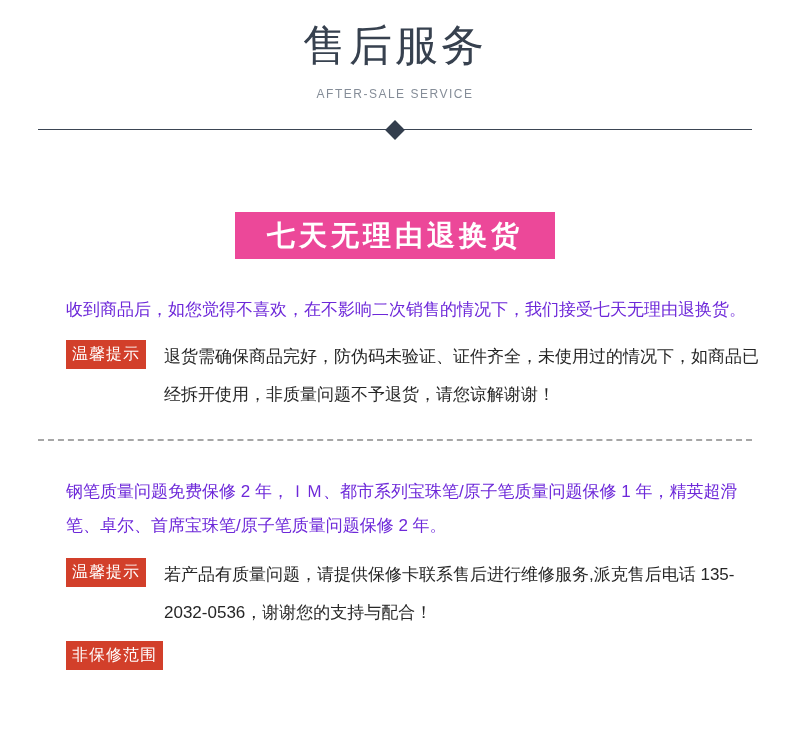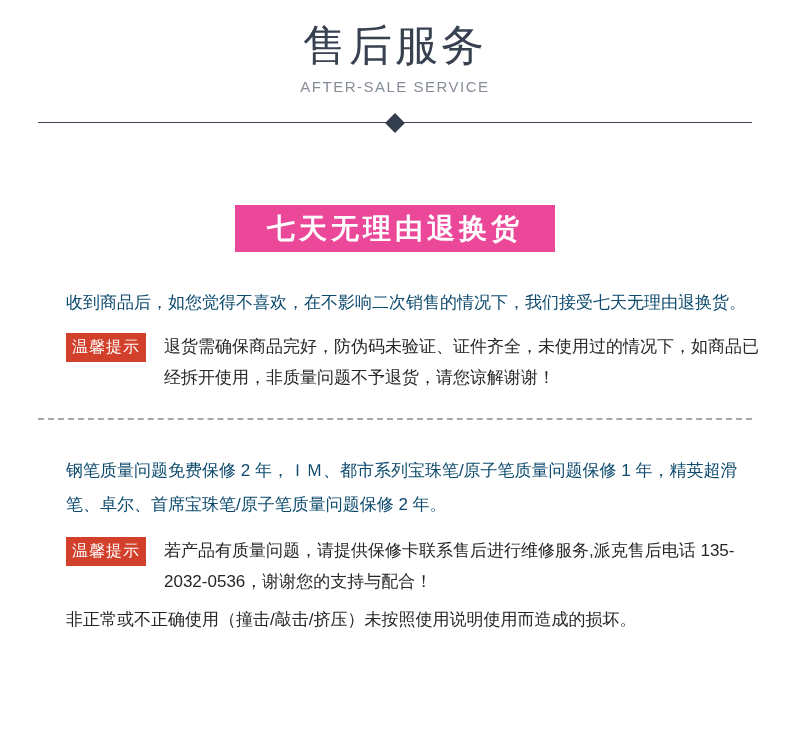--- a/index.html
+++ b/index.html
@@ -17,22 +17,22 @@
   .title{
     margin:0;
     padding-top:20px;
     font-size:43px;
     font-weight:400;
     letter-spacing:3px;
     color:#37414f;
     line-height:50px;
   }
   .subtitle{
-    margin-top:9px;
-    font-size:15px;
+    margin-top:16px;
+    font-size:12px;
     letter-spacing:1.5px;
     color:#858d98;
     line-height:16px;
   }
   
   .rule{
     position:relative;
     margin:27px 38px 0 38px;
     border-top:1px solid #3b4553;
     height:0;
@@ -57,21 +57,21 @@
     text-align:center;
     line-height:47px;
   }
   .banner-1{ margin-top:82px; }
   .banner-2{ margin-top:32px; }
   
   .intro{
     margin:34px 28px 0 66px;
     font-size:17px;
     line-height:34px;
-    color:#0c4a6e;
+    color:#6d28d9;
   }
   
   .tip{
     display:flex;
     align-items:flex-start;
     margin:10px 28px 0 66px;
     justify-content:space-between;
   }
   .tip-label-wrap{
     flex:none;
@@ -83,21 +83,21 @@
     background:#d23f2a;
     color:#ffffff;
     font-size:16px;
     padding:4px 6px;
     letter-spacing:1px;
     white-space:nowrap;
   }
   .tip-text{
     flex:1;
     font-size:17px;
-    line-height:31px;
+    line-height:38px;
     padding-top:1px;
     color:#262626;
   }
   
   .dashed{
     margin:25px 38px 0 38px;
     border-top:2px dashed #a6a6a6;
     height:0;
   }
   .sec-2 .intro{ }
@@ -133,17 +133,19 @@
 
   <section class="sec-2">
     <p class="intro">钢笔质量问题免费保修 2 年，ＩＭ、都市系列宝珠笔/原子笔质量问题保修 1 年，精英超滑笔、卓尔、首席宝珠笔/原子笔质量问题保修 2 年。</p>
     <div class="tip tip-phone">
       <div class="tip-label-wrap">
         <span class="tip-label">温馨提示</span>
       </div>
       <div class="tip-text">若产品有质量问题，请提供保修卡联系售后进行维修服务,派克售后电话 135-2032-0536，谢谢您的支持与配合！</div>
     </div>
     <div class="tip tip-scope">
-      <div class="tip-text">非正常或不正确使用（撞击/敲击/挤压）未按照使用说明使用而造成的损坏。</div>
+      <div class="tip-label-wrap">
+        <span class="tip-label">非保修范围</span>
+      </div>
     </div>
   </section>
 
 </div>
 
 </body></html>

